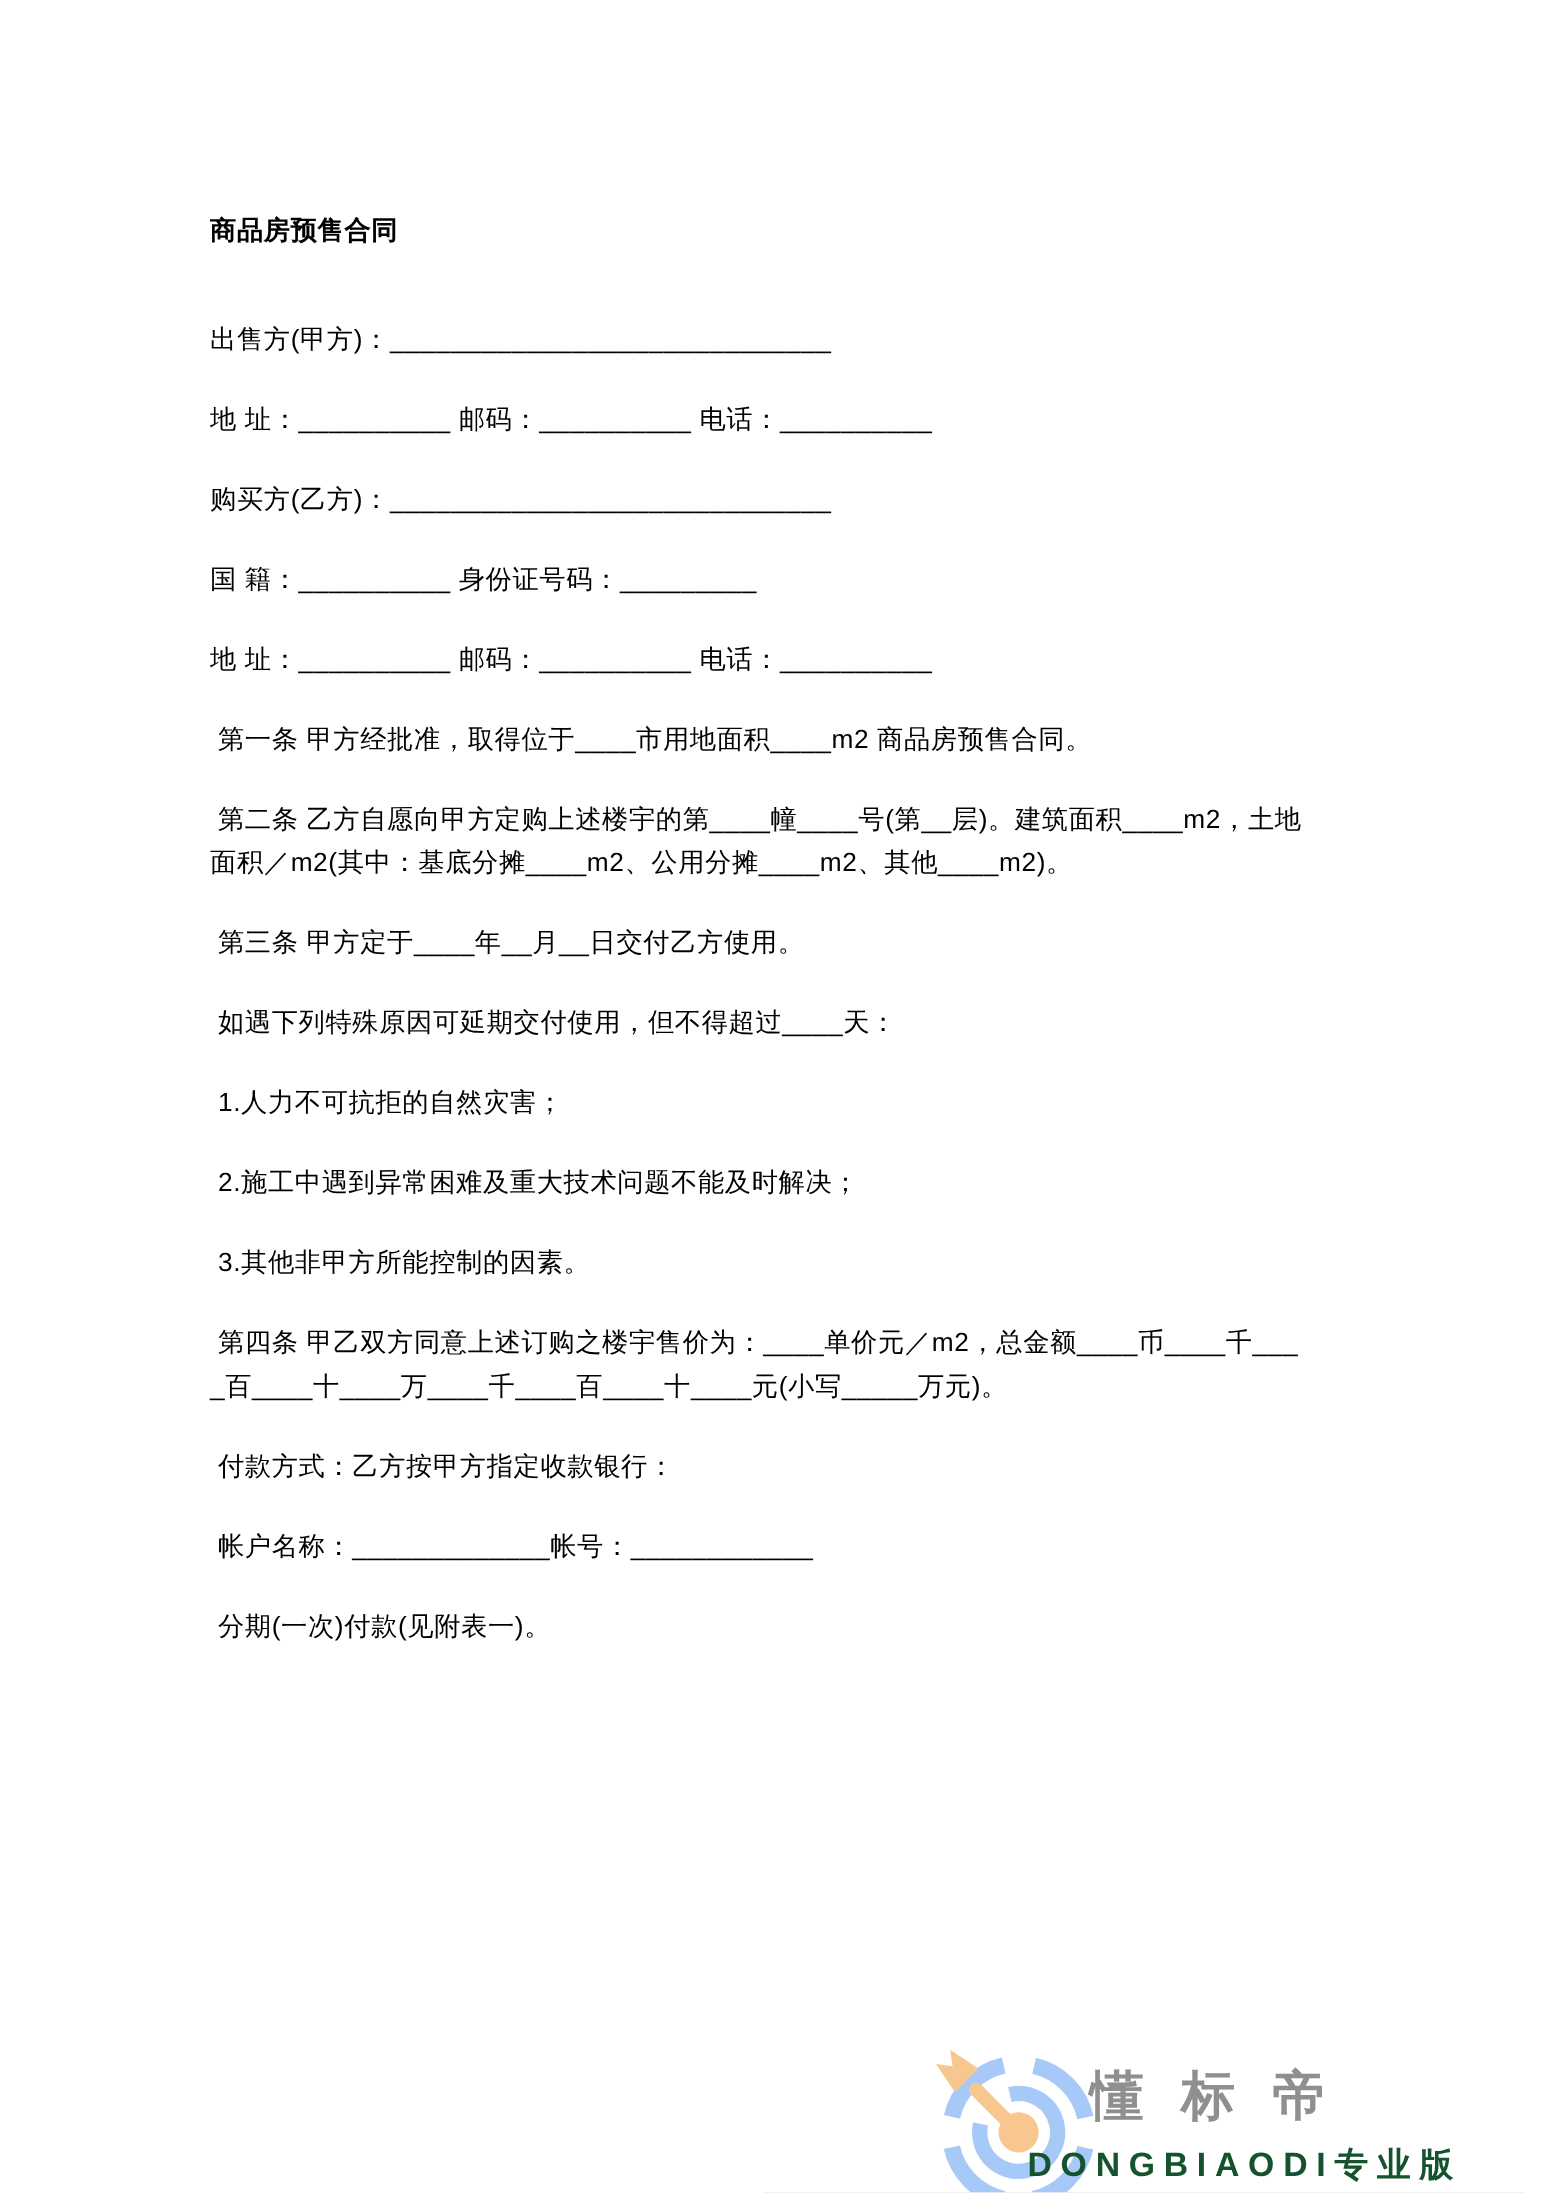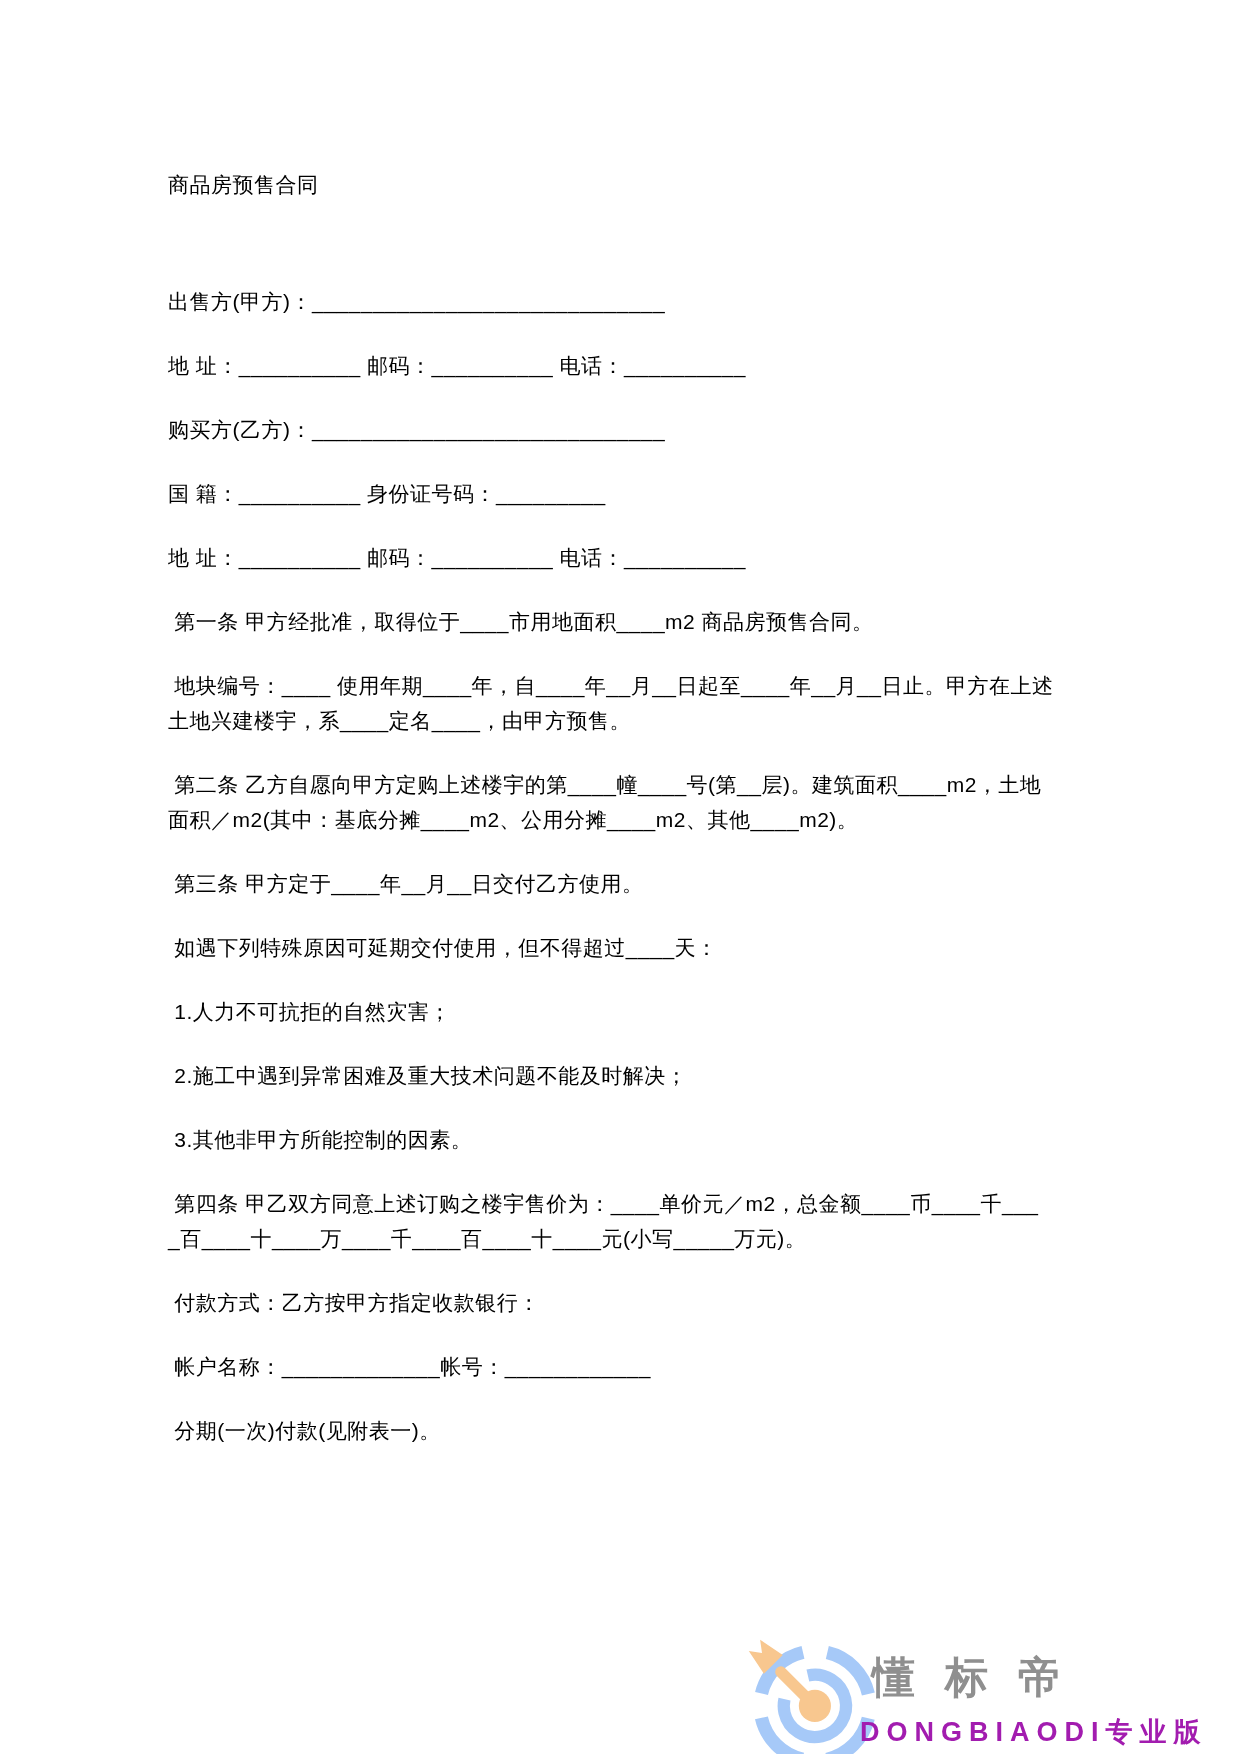--- a/index.html
+++ b/index.html
@@ -16,54 +16,52 @@
     left:168px; top:167px;
     width:913px;
     font-size:21px;
     line-height:35px;
   }
   .para {
     margin:0 0 29px 0;
     white-space:pre-wrap;
     letter-spacing:0.5px;
   }
-  .title { margin-bottom:82px; }
+  .title { margin-bottom:52px;font-weight:bold; }
   
   .wm-icon { position:absolute; left:745px; top:1636px; }
   .wm-cn {
     position:absolute; left:872px; top:1642px;
     font-size:43px; line-height:70px;
     letter-spacing:30px;
     font-weight:bold;
     color:#8f8f8f;
     white-space:nowrap;
   }
   .wm-en {
-    position:absolute; left:860px; top:1716px;
+    position:absolute; left:822px; top:1716px;
     font-size:27px; line-height:32px;
     letter-spacing:7px;
     font-weight:bold;
-    color:#a21caf;
+    color:#14532d;
     white-space:nowrap;
   }
 </style>
 </head>
 <body>
 
 <div class="page">
   <div class="content">
     <div class="para title">商品房预售合同</div>
     <div class="para">出售方(甲方)：_____________________________</div>
     <div class="para">地 址：__________ 邮码：__________ 电话：__________</div>
     <div class="para">购买方(乙方)：_____________________________</div>
     <div class="para">国 籍：__________ 身份证号码：_________</div>
     <div class="para">地 址：__________ 邮码：__________ 电话：__________</div>
     <div class="para"> 第一条 甲方经批准，取得位于____市用地面积____m2 商品房预售合同。</div>
-    <div class="para"> 地块编号：____ 使用年期____年，自____年__月__日起至____年__月__日止。甲方在上述
-土地兴建楼宇，系____定名____，由甲方预售。</div>
     <div class="para"> 第二条 乙方自愿向甲方定购上述楼宇的第____幢____号(第__层)。建筑面积____m2，土地
 面积／m2(其中：基底分摊____m2、公用分摊____m2、其他____m2)。</div>
     <div class="para"> 第三条 甲方定于____年__月__日交付乙方使用。</div>
     <div class="para"> 如遇下列特殊原因可延期交付使用，但不得超过____天：</div>
     <div class="para"> 1.人力不可抗拒的自然灾害；</div>
     <div class="para"> 2.施工中遇到异常困难及重大技术问题不能及时解决；</div>
     <div class="para"> 3.其他非甲方所能控制的因素。</div>
     <div class="para"> 第四条 甲乙双方同意上述订购之楼宇售价为：____单价元／m2，总金额____币____千___
 _百____十____万____千____百____十____元(小写_____万元)。</div>
     <div class="para"> 付款方式：乙方按甲方指定收款银行：</div>

